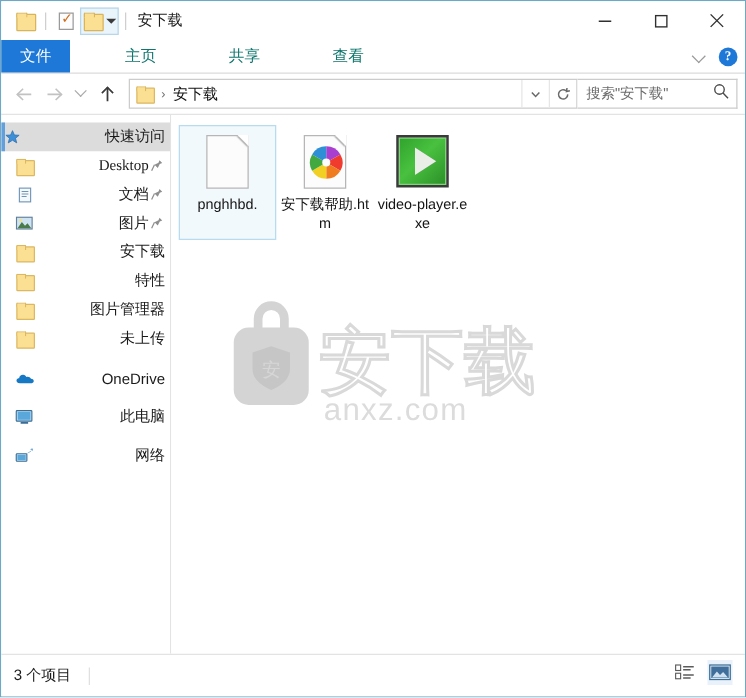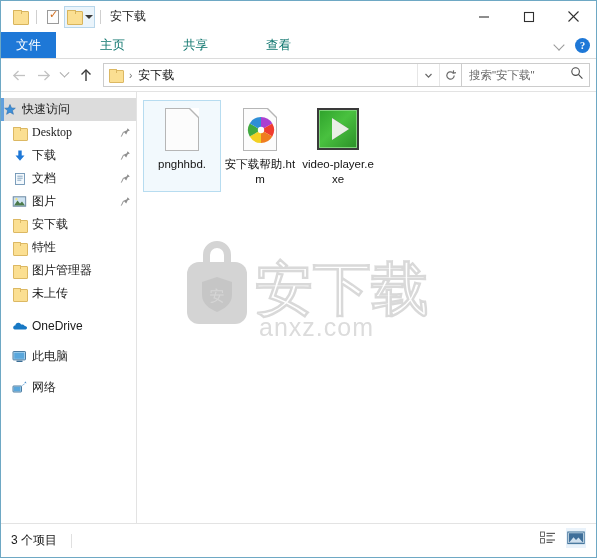--- a/index.html
+++ b/index.html
@@ -213,20 +213,21 @@
     padding-top: 6px;
     overflow: hidden;
   }
   .snode {
     height: 23px;
     display: flex; align-items: center;
     position: relative;
     font-size: 12px; color: #1a1a1a;
     padding-right: 4px;
     white-space: nowrap;
+    text-align: right;
   }
   .snode.selected {
     background: #dcdcdc;
   }
   .snode.selected:before {
     content: ""; position: absolute; left: 0; top: 0;
     width: 3px; height: 100%; background: #62a0dd;
   }
   .snode .s-ico {
     width: 17px; min-width: 17px; height: 16px;
@@ -489,34 +490,20 @@
           </span>
         <span class="s-label">Desktop</span>
         <span class="pin">
           <svg width="11" height="11" viewBox="0 0 11 11">
               <path d="M7.6 1.2 L9.8 3.4 L7.8 4.2 L6.2 7.4 L3.6 4.8 L6.8 3.2 Z" fill="#8f8f8f"></path>
               <line x1="3.6" y1="4.8" x2="1.3" y2="9.6" stroke="#8f8f8f" stroke-width="1"></line>
             </svg>
         </span>
       </div>
 
-      <div class="snode lvl1">
-        <span class="s-ico">
-          <svg width="14" height="14" viewBox="0 0 14 14">
-              <path d="M5.3 1.5 h3.4 v5 h2.8 L7 11.8 L2.5 6.5 h2.8 Z" fill="#1e78d7"></path>
-            </svg>
-        </span>
-        <span class="s-label">下载</span>
-        <span class="pin">
-          <svg width="11" height="11" viewBox="0 0 11 11">
-              <path d="M7.6 1.2 L9.8 3.4 L7.8 4.2 L6.2 7.4 L3.6 4.8 L6.8 3.2 Z" fill="#8f8f8f"></path>
-              <line x1="3.6" y1="4.8" x2="1.3" y2="9.6" stroke="#8f8f8f" stroke-width="1"></line>
-            </svg>
-        </span>
-      </div>
 
       <div class="snode lvl1">
         <span class="s-ico">
           <svg width="14" height="14" viewBox="0 0 14 14">
               <rect x="2.5" y="1.5" width="9" height="11" fill="#f4f9fd" stroke="#6f94b4" stroke-width="0.9"></rect>
               <line x1="4.3" y1="4.2" x2="9.7" y2="4.2" stroke="#6f94b4" stroke-width="0.8"></line>
               <line x1="4.3" y1="6.2" x2="9.7" y2="6.2" stroke="#6f94b4" stroke-width="0.8"></line>
               <line x1="4.3" y1="8.2" x2="8.3" y2="8.2" stroke="#6f94b4" stroke-width="0.8"></line>
             </svg>
         </span>

